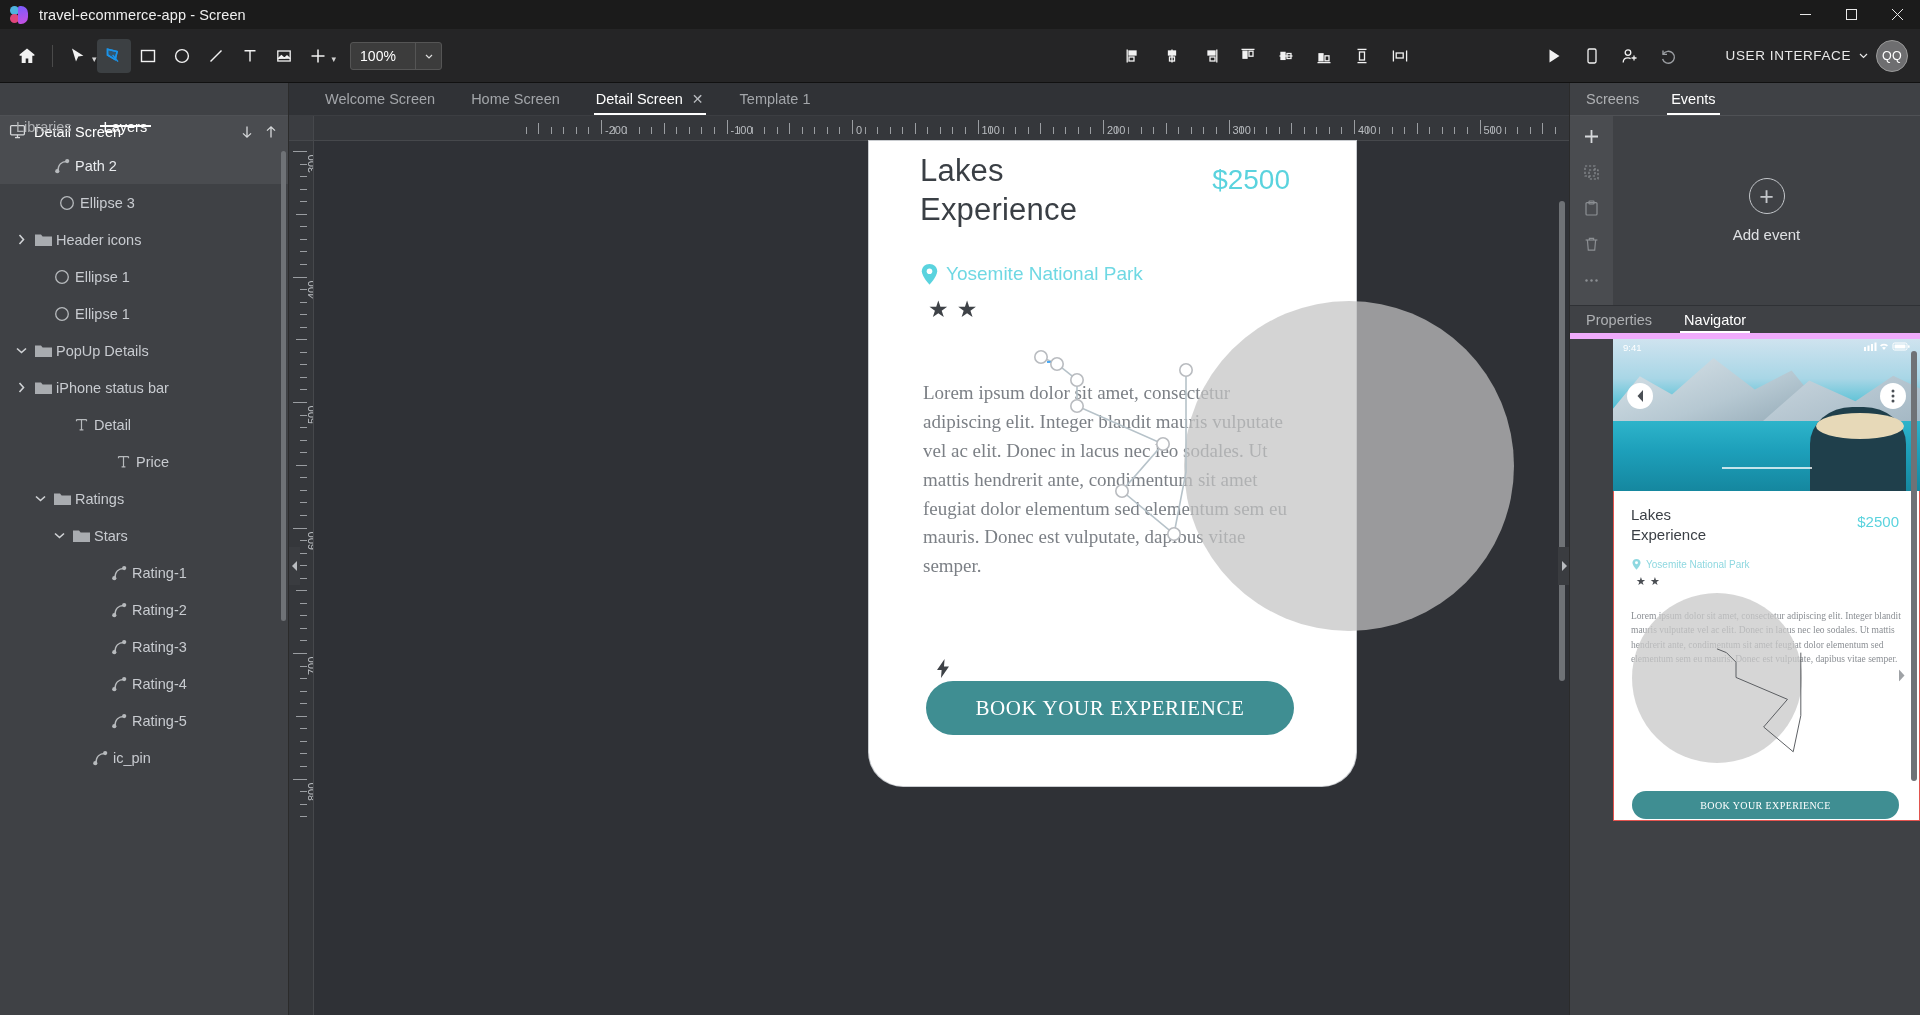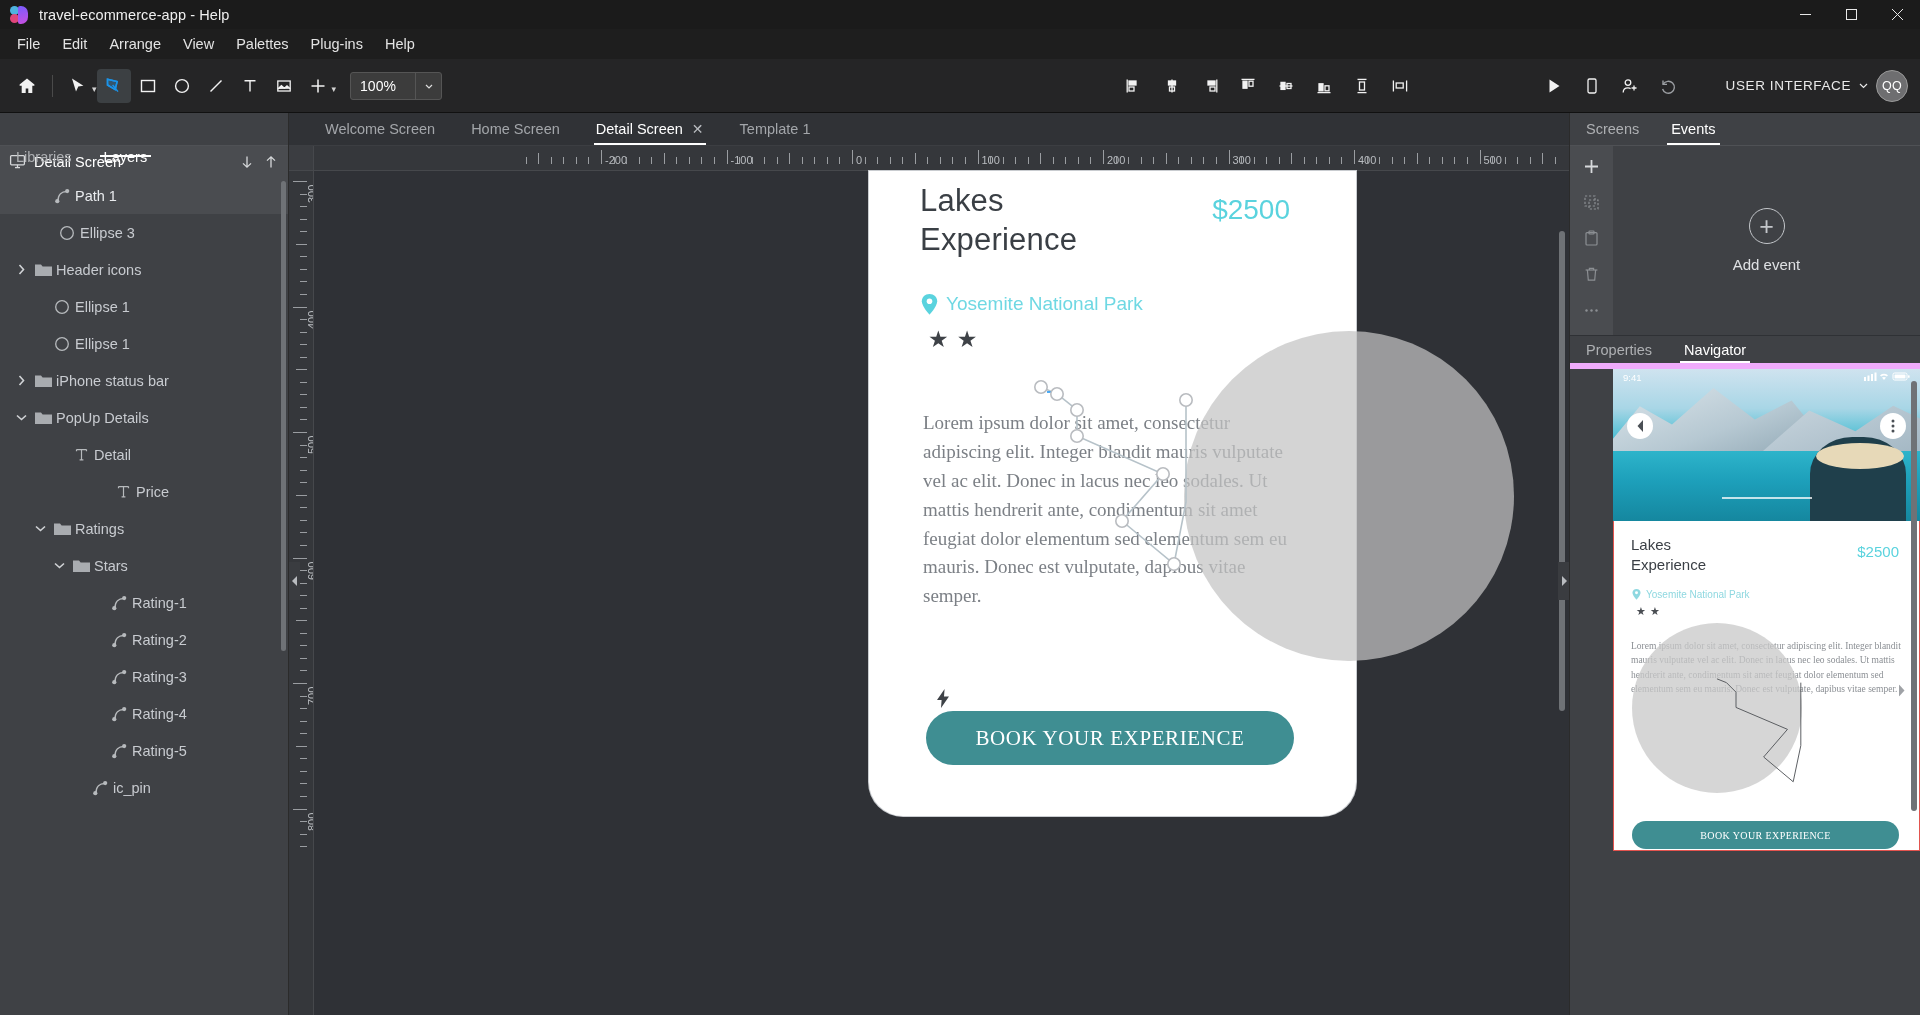--- a/index.html
+++ b/index.html
@@ -234,49 +234,40 @@
 <body>
 
 <div class="app">
 
   <div class="titlebar">
     <div class="logo-mark">
       <div class="lm-c"></div>
         <div class="lm-b"></div>
         <div class="lm-a"></div>
     </div>
-    <div class="title-text">travel-ecommerce-app - Help</div>
+    <div class="title-text">travel-ecommerce-app - Screen</div>
     <div class="win-ctrls">
       <div class="win-btn">
         <svg width="11" height="11" viewBox="0 0 11 11">
             <path d="M0 5.5h11" stroke="currentColor" stroke-width="1"></path>
           </svg>
       </div>
       <div class="win-btn">
         <svg width="11" height="11" viewBox="0 0 11 11">
             <rect x="0.5" y="0.5" width="10" height="10" fill="none" stroke="currentColor" stroke-width="1"></rect>
           </svg>
       </div>
       <div class="win-btn close">
         <svg width="11" height="11" viewBox="0 0 11 11">
             <path d="M0 0l11 11M11 0L0 11" stroke="currentColor" stroke-width="1"></path>
           </svg>
       </div>
     </div>
   </div>
 
-  <div class="menubar">
-    <div class="menu-item">File</div>
-    <div class="menu-item">Edit</div>
-    <div class="menu-item">Arrange</div>
-    <div class="menu-item">View</div>
-    <div class="menu-item">Palettes</div>
-    <div class="menu-item">Plug-ins</div>
-    <div class="menu-item">Help</div>
-  </div>
 
   <div class="toolbar">
     <div style="width:10px"></div>
     <div class="tb-btn">
       <svg width="20" height="20" viewBox="0 0 20 20" fill="currentColor">
           <path d="M10 2.4L2.6 8.6v1.1h2.1V17h4.0v-4.4h2.6V17h4.0V9.7h2.1V8.6z"></path>
         </svg>
     </div>
     <div class="tb-sep"></div>
 
@@ -473,21 +464,21 @@
       <div class="layers-list" id="layers-list">
         <div class="layer-row selected" style="padding-left: 31px;">
             <span class="lr-twisty"></span>
             <span class="lr-icon">
               <svg width="17" height="16" viewBox="0 0 17 16" fill="none" stroke="#b7babd" stroke-width="1.4">
                 <path d="M4 13C4 6.5 8 3.5 12.5 3.5"></path>
                 <circle cx="3.3" cy="13.2" r="2.1" fill="#b7babd" stroke="none"></circle>
                 <circle cx="13.2" cy="3.1" r="2.1" fill="#b7babd" stroke="none"></circle>
               </svg>
             </span>
-            <span class="lr-label">Path 1</span>
+            <span class="lr-label">Path 2</span>
           </div>
           <div class="layer-row" style="padding-left: 36px;">
             <span class="lr-twisty"></span>
             <span class="lr-icon">
               <svg width="16" height="16" viewBox="0 0 16 16" fill="none" stroke="#b7babd" stroke-width="1.3">
                 <circle cx="8" cy="8" r="6.3"></circle>
               </svg>
             </span>
             <span class="lr-label">Ellipse 3</span>
           </div>
@@ -517,43 +508,43 @@
             <span class="lr-twisty"></span>
             <span class="lr-icon">
               <svg width="16" height="16" viewBox="0 0 16 16" fill="none" stroke="#b7babd" stroke-width="1.3">
                 <circle cx="8" cy="8" r="6.3"></circle>
               </svg>
             </span>
             <span class="lr-label">Ellipse 1</span>
           </div>
           <div class="layer-row" style="padding-left: 12px;">
             <span class="lr-twisty">
+              <svg width="11" height="9" viewBox="0 0 11 9" fill="none" stroke="currentColor" stroke-width="1.6">
+                <path d="M1 2.5l4.5 4L10 2.5"></path>
+              </svg>
+            </span>
+            <span class="lr-icon">
+              <svg width="17" height="14" viewBox="0 0 17 14" fill="#a9acb0">
+                <path d="M0 1.6h6l1.6 1.8H17V13H0z"></path>
+              </svg>
+            </span>
+            <span class="lr-label">PopUp Details</span>
+          </div>
+          <div class="layer-row" style="padding-left: 12px;">
+            <span class="lr-twisty">
               <svg width="9" height="11" viewBox="0 0 9 11" fill="none" stroke="currentColor" stroke-width="1.6">
                 <path d="M2.5 1l4 4.5-4 4.5"></path>
               </svg>
             </span>
             <span class="lr-icon">
               <svg width="17" height="14" viewBox="0 0 17 14" fill="#a9acb0">
                 <path d="M0 1.6h6l1.6 1.8H17V13H0z"></path>
               </svg>
             </span>
             <span class="lr-label">iPhone status bar</span>
-          </div>
-          <div class="layer-row" style="padding-left: 12px;">
-            <span class="lr-twisty">
-              <svg width="11" height="9" viewBox="0 0 11 9" fill="none" stroke="currentColor" stroke-width="1.6">
-                <path d="M1 2.5l4.5 4L10 2.5"></path>
-              </svg>
-            </span>
-            <span class="lr-icon">
-              <svg width="17" height="14" viewBox="0 0 17 14" fill="#a9acb0">
-                <path d="M0 1.6h6l1.6 1.8H17V13H0z"></path>
-              </svg>
-            </span>
-            <span class="lr-label">PopUp Details</span>
           </div>
           <div class="layer-row" style="padding-left: 50px;">
             <span class="lr-twisty"></span>
             <span class="lr-icon">
               <svg width="15" height="15" viewBox="0 0 15 15" fill="none" stroke="#b7babd" stroke-width="1.2">
                 <path d="M2.5 2.6h10M7.5 2.6v10.2M5.6 12.8h3.8M2.5 2.6v1.6M12.5 2.6v1.6"></path>
               </svg>
             </span>
             <span class="lr-label">Detail</span>
           </div>

